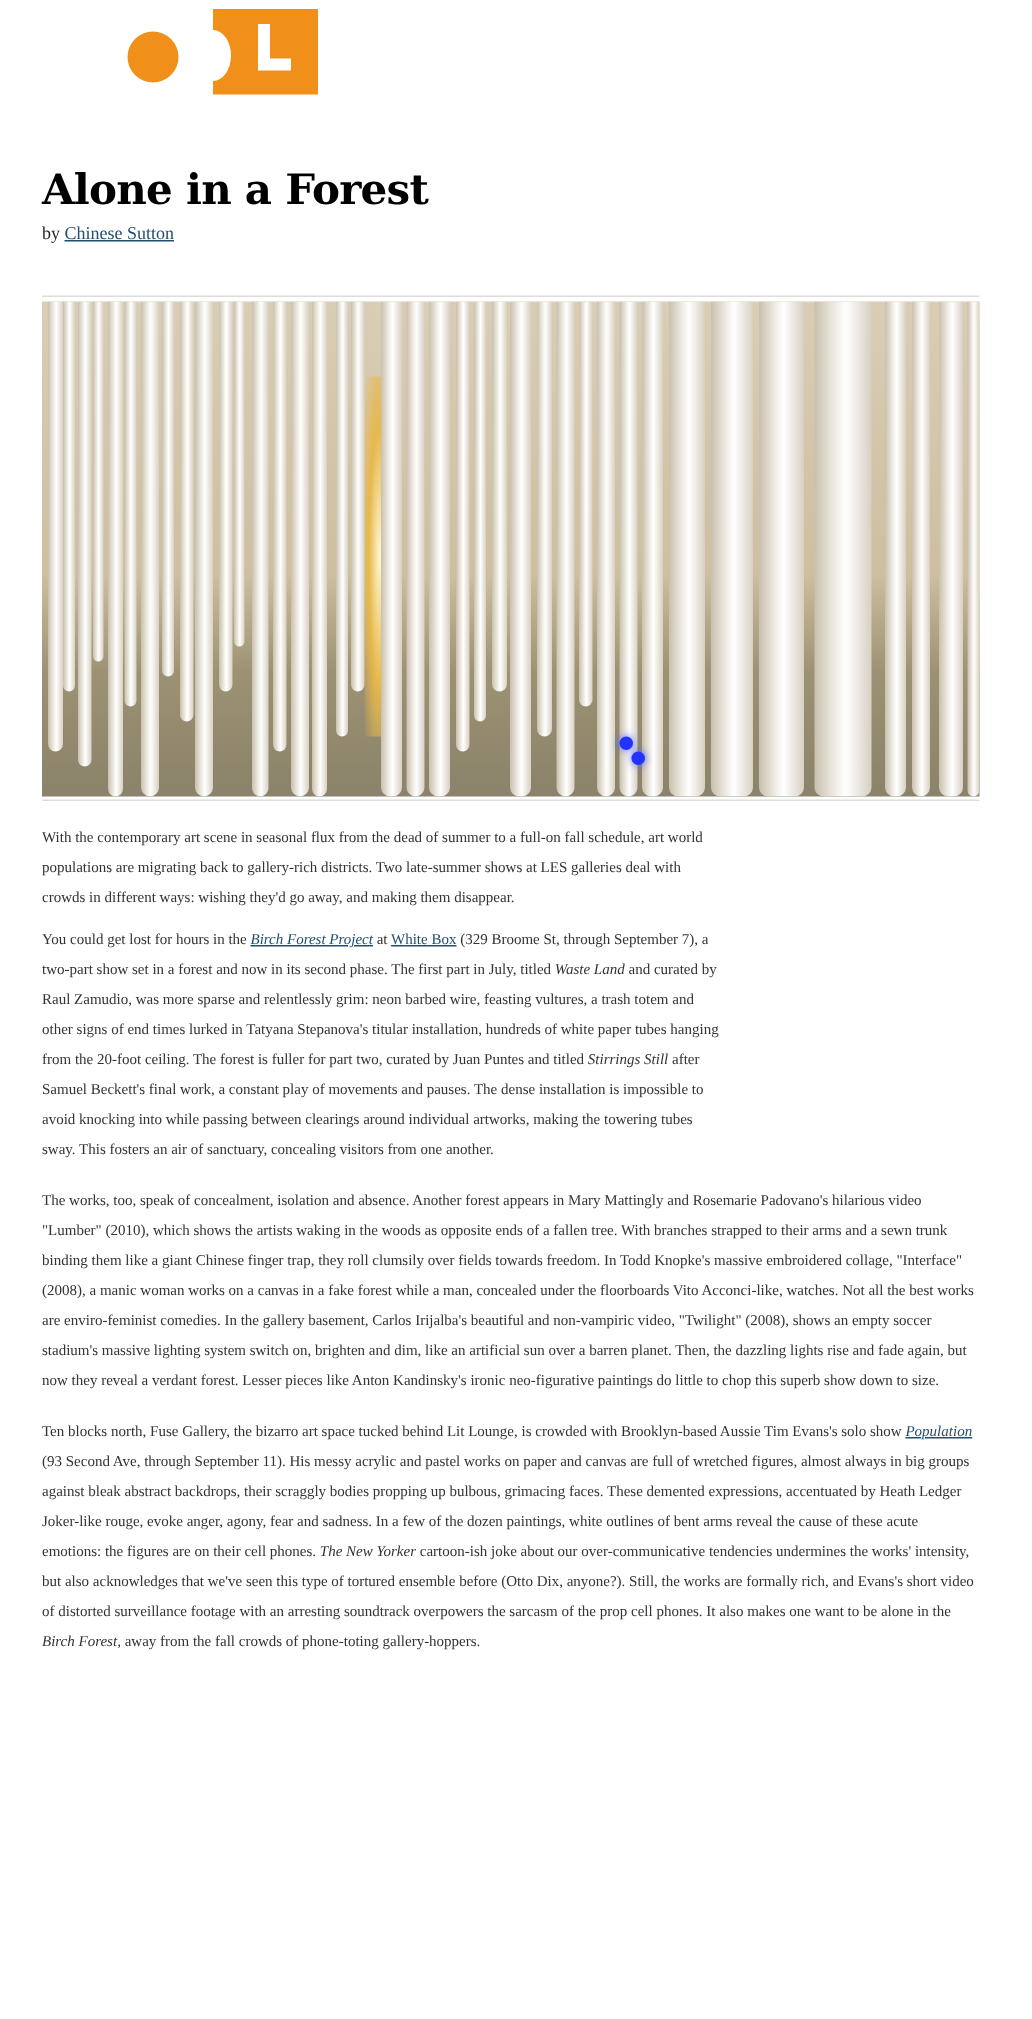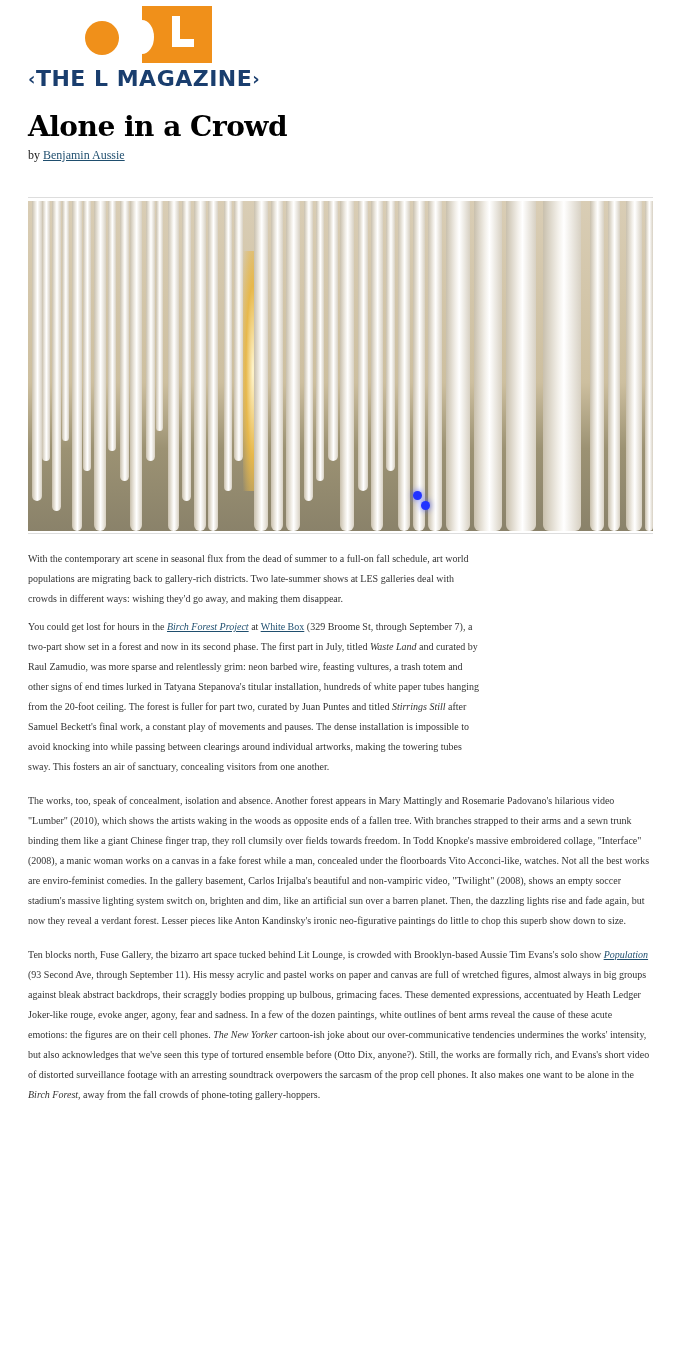--- a/index.html
+++ b/index.html
@@ -36,28 +36,25 @@
 </head>
 <body>
 
 <div class="logo">
   <div class="circle"></div>
   <div class="square">
     <div class="notch"></div>
     <div class="L"></div>
     <div class="Lfoot"></div>
   </div>
-  <div class="wordmark">
-    <span class="chev">‹</span><span>THE L MAGAZINE</span><span class="chev">›</span>
-  </div>
 </div>
 
-<h1 class="title">Alone in a Crowd</h1>
+<h1 class="title">Alone in a Forest</h1>
 <div class="byline">
-  <span>by </span><a href="#">Benjamin Aussie</a>
+  <span>by </span><a href="#">Chinese Sutton</a>
 </div>
 
 <div class="rule" style="top:197px;"></div>
 
 <div class="photo" id="photo" aria-label="White paper tubes hanging in a gallery forest installation">
   <div class="glow"></div>
 <div class="tube" style="left: 4px; width: 10px; height: 300px;"></div>
     <div class="tube" style="left: 14px; width: 8px; height: 260px;"></div>
     <div class="tube" style="left: 24px; width: 9px; height: 310px;"></div>
     <div class="tube" style="left: 34px; width: 7px; height: 240px;"></div>

